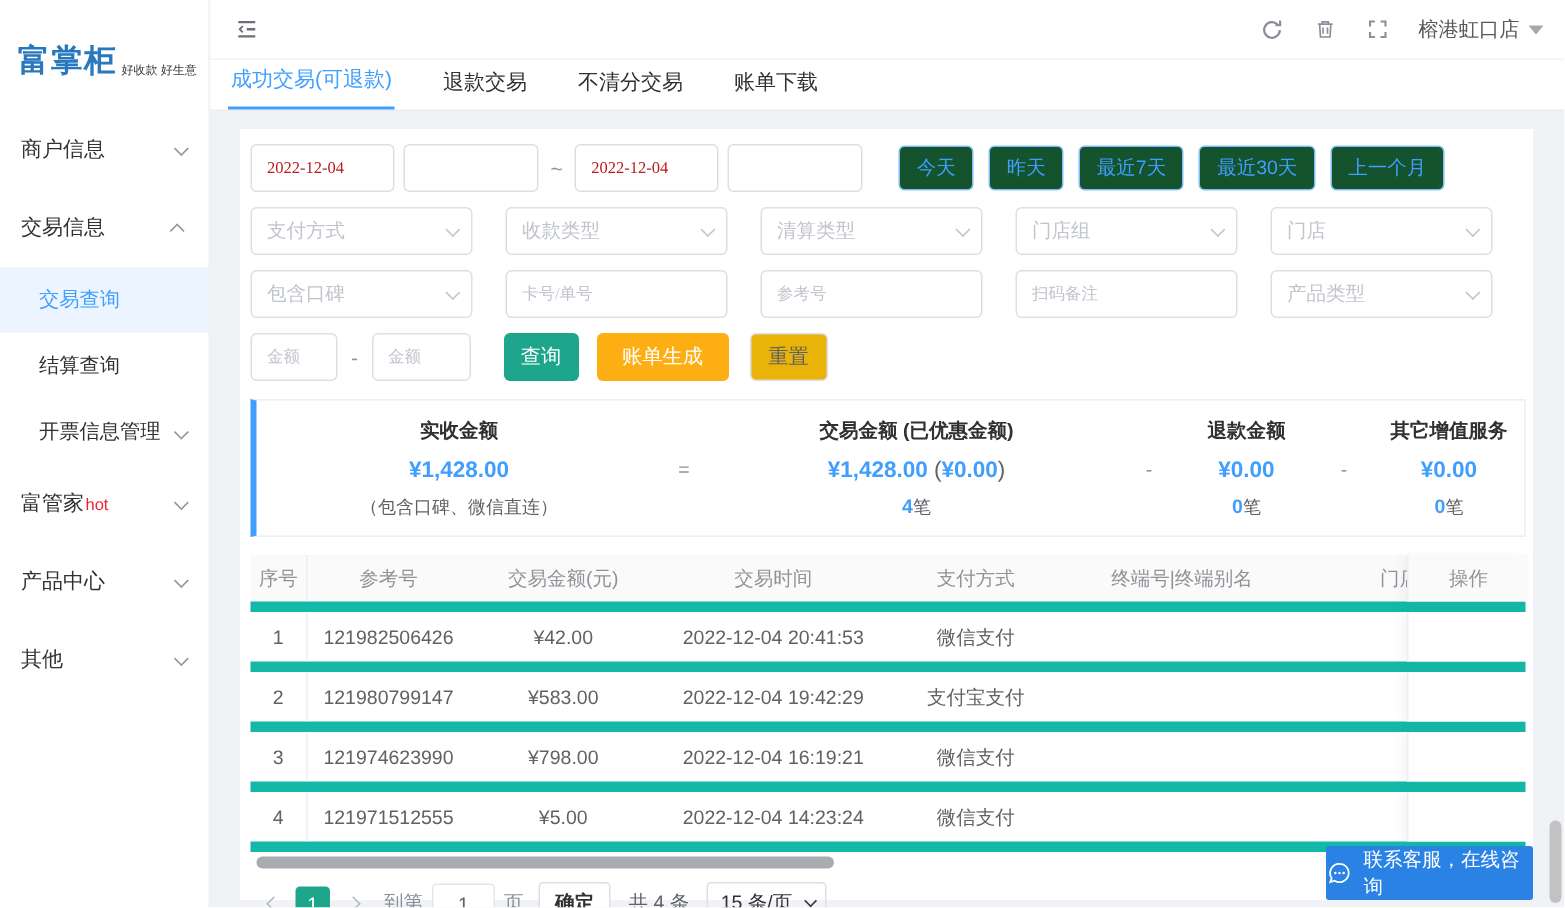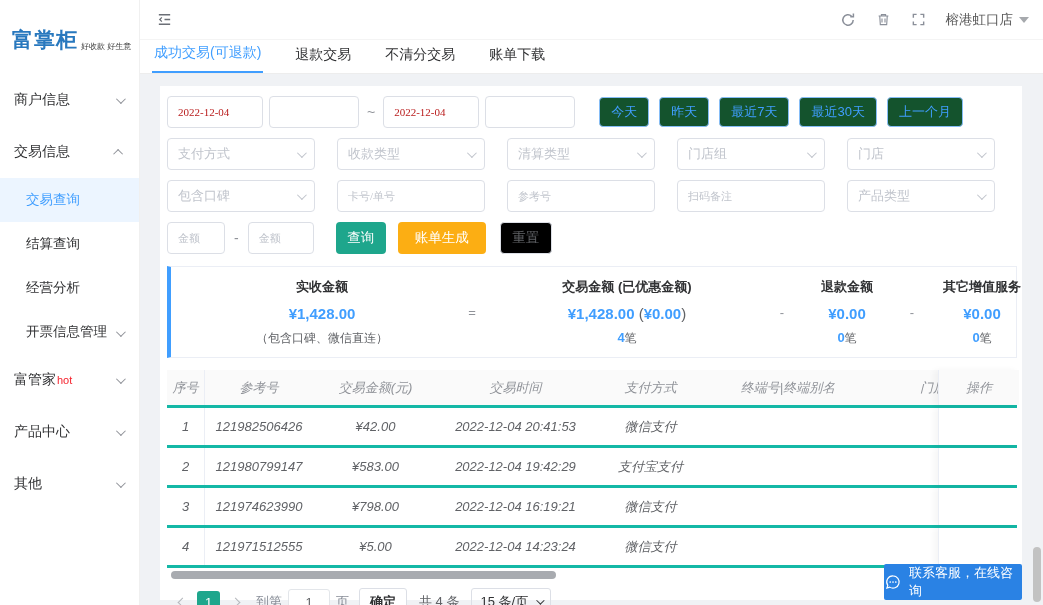--- a/index.html
+++ b/index.html
@@ -51,35 +51,35 @@
   .sel-grid { display:grid; grid-template-columns:repeat(5,148px); gap:10px 22px; margin:0 0 10px 2px; }
   .sel { height:32px; border:1px solid #dcdfe6; border-radius:4px; padding:0 10px; display:flex; align-items:center; justify-content:space-between; color:#c0c4cc; font-size:13px; cursor:pointer; background:#fff; }
   .sel .chev { border-color:#c0c4cc; }
   .sel-grid .inp { width:148px; }
 
   .amt-inp { width:58px; }
   .amt-sep { margin:0 9px; color:#909399; }
   .btn { height:32px; border:none; border-radius:4px; font-size:13.5px; cursor:pointer; font-family:inherit; display:flex; align-items:center; justify-content:center; }
   .btn-query { background:#1ea68c; color:#fff; width:50px; margin-left:22px; }
   .btn-bill { background:#fcae13; color:#fff; width:88px; margin-left:12px; }
-  .btn-reset { background:#000000; color:#606266; border:1px solid #dcdfe6; width:52px; margin-left:14px; }
-
-  
-  .summary { border:1px solid #ebeef5; border-left:4px solid #409eff; margin:12px 0 12px 2px; padding:11px 16px 10px; display:grid; grid-template-columns:270px 30px 280px 30px 100px 30px 110px; align-items:center; }
+  .btn-reset { background:#eab308; color:#606266; border:1px solid #dcdfe6; width:52px; margin-left:14px; }
+
+  
+  .summary { border:1px solid #ebeef5; border-left:4px solid #409eff; margin:12px 0 12px 2px; padding:11px 0 10px; display:grid; grid-template-columns:270px 30px 280px 30px 100px 30px 110px; align-items:center; }
   .sum-col { text-align:center; }
   .sum-title { font-size:13px; font-weight:bold; color:#303133; }
   .sum-val { font-size:15px; font-weight:bold; color:#409eff; margin:9px 0 8px; }
   .sum-val .paren { color:#606266; font-weight:normal; }
   .sum-note { font-size:12px; color:#606266; }
   .sum-count-num { color:#409eff; font-weight:bold; font-size:13px; }
   .sum-op { text-align:center; color:#909399; font-size:13px; }
 
   
   .table { margin-left:2px; font-size:13px; }
-  .t-row { display:grid; grid-template-columns:38px 108px 125px 155px 115px 160px 70px 81px; border-bottom:3px solid #14b8a6; height:40px; align-items:center;font-style:italic; }
+  .t-row { display:grid; grid-template-columns:38px 108px 125px 155px 115px 160px 70px 81px; border-bottom:7px solid #14b8a6; height:40px; align-items:center; }
   .t-head { background:#fafafa; color:#909399; height:38px; }
   .tc { text-align:center; overflow:hidden; white-space:nowrap; }
   .tc.c1 { border-right:1px solid #ebeef5; height:100%; display:flex; align-items:center; justify-content:center; }
   .tc.c7 { text-align:left; padding-left:52px; }
   .tc.c8 { border-left:1px solid #ebeef5; height:100%; display:flex; align-items:center; justify-content:center; background:#fff; box-shadow:-4px 0 6px rgba(0,0,0,0.04); }
   .t-head .tc.c8 { background:#fafafa; }
   .t-body .t-row { color:#606266; }
 
   .hscroll { height:8px; margin:3px 0 0 4px; }
   .hscroll-thumb { width:385px; height:8px; background:#a8abb0; border-radius:4px; }
@@ -121,23 +121,20 @@
     </div>
     <div class="menu-item">
       <span>交易信息</span>
       <span class="chev up"></span>
     </div>
     <div class="submenu-item active">
       <span>交易查询</span>
     </div>
     <div class="submenu-item">
       <span>结算查询</span>
-    </div>
-    <div class="submenu-item">
-      <span>经营分析</span>
     </div>
     <div class="submenu-item">
       <span>开票信息管理</span>
       <span class="chev-wrap"><span class="chev down"></span></span>
     </div>
     <div class="menu-item">
       <span><span>富管家</span><span class="hot">hot</span></span>
       <span class="chev down"></span>
     </div>
     <div class="menu-item">

